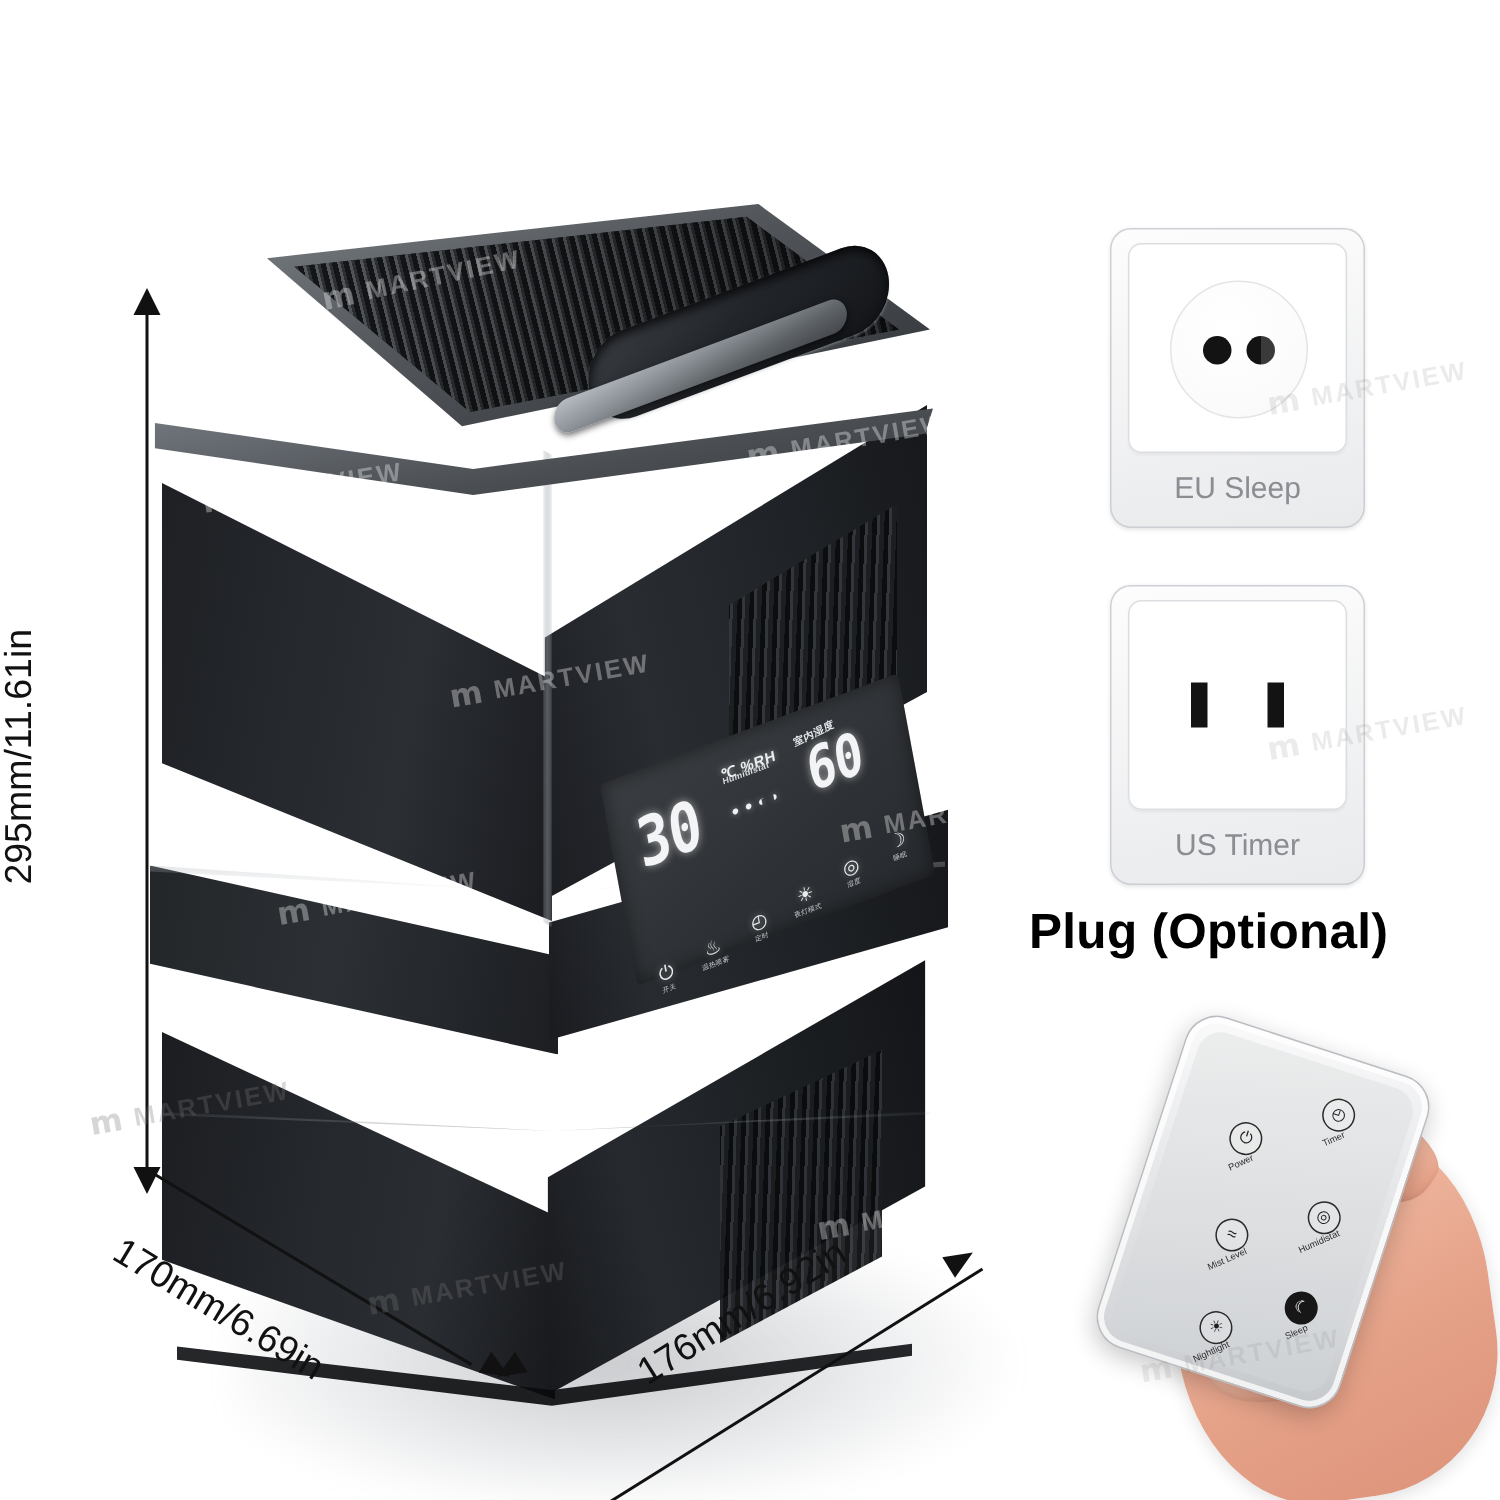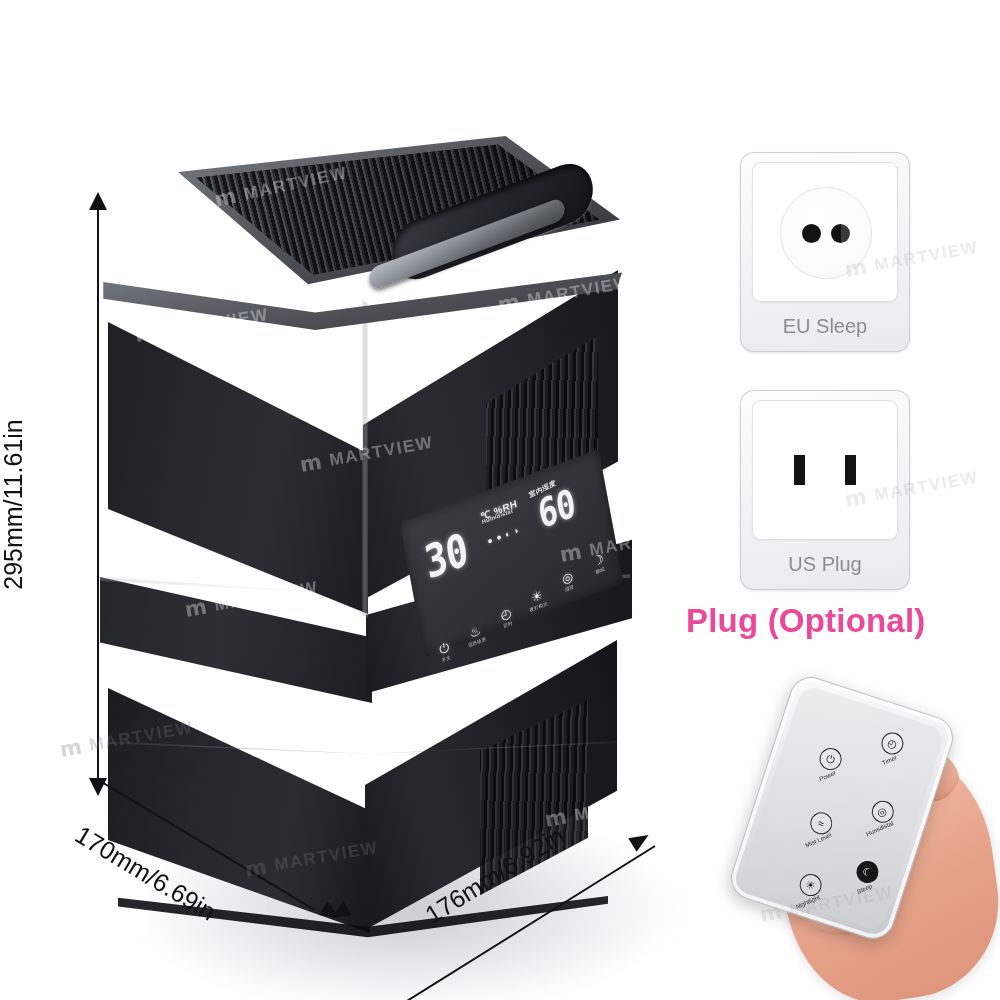--- a/index.html
+++ b/index.html
@@ -279,21 +279,21 @@
   }
   .eu-hole.l{left:21px;}
   .eu-hole.r{right:21px;background:linear-gradient(90deg,#131313 52%,#3a3a3a 52%);}
   .us-slot{
     position:absolute;top:50%;width:11px;height:30px;margin-top:-15px;background:#131313;
   }
   .us-slot.l{left:42px;}
   .us-slot.r{right:42px;}
   #plug-title{
     position:absolute;left:686px;top:602px;
-    font-size:33px;font-weight:700;color:#ec4899;letter-spacing:.2px;
+    font-size:33px;font-weight:700;color:#000000;letter-spacing:.2px;
   }
 
   
   #remote-wrap{position:absolute;left:735px;top:690px;width:265px;height:310px;}
   .hand{
     position:absolute;left:48px;top:66px;width:212px;height:244px;
     background:linear-gradient(160deg,#f3c3ad 0%,#eeb49c 28%,#e5a289 58%,#dd937a 100%);
     border-radius:46% 38% 44% 40% / 40% 44% 40% 46%;
     transform:rotate(-8deg);
     box-shadow:0 3px 12px rgba(0,0,0,.12);
@@ -447,21 +447,21 @@
       </div>
     </div>
     <div class="plug-label">EU Sleep</div>
   </div>
 
   <div class="plug-card" style="left:740px;top:390px;">
     <div class="plug-face">
       <div class="us-slot l"></div>
       <div class="us-slot r"></div>
     </div>
-    <div class="plug-label">US Plug</div>
+    <div class="plug-label">US Timer</div>
   </div>
 
   <div id="plug-title">Plug (Optional)</div>
 
   <div id="remote-wrap">
     <div class="hand"></div>
     <div class="finger" style="left:16px;top:118px;width:86px;height:46px;transform:rotate(-16deg);">
       <div class="nail" style="left:6px;top:12px;width:26px;height:22px;"></div>
     </div>
     <div class="finger" style="left:36px;top:160px;width:92px;height:46px;transform:rotate(-10deg);">

